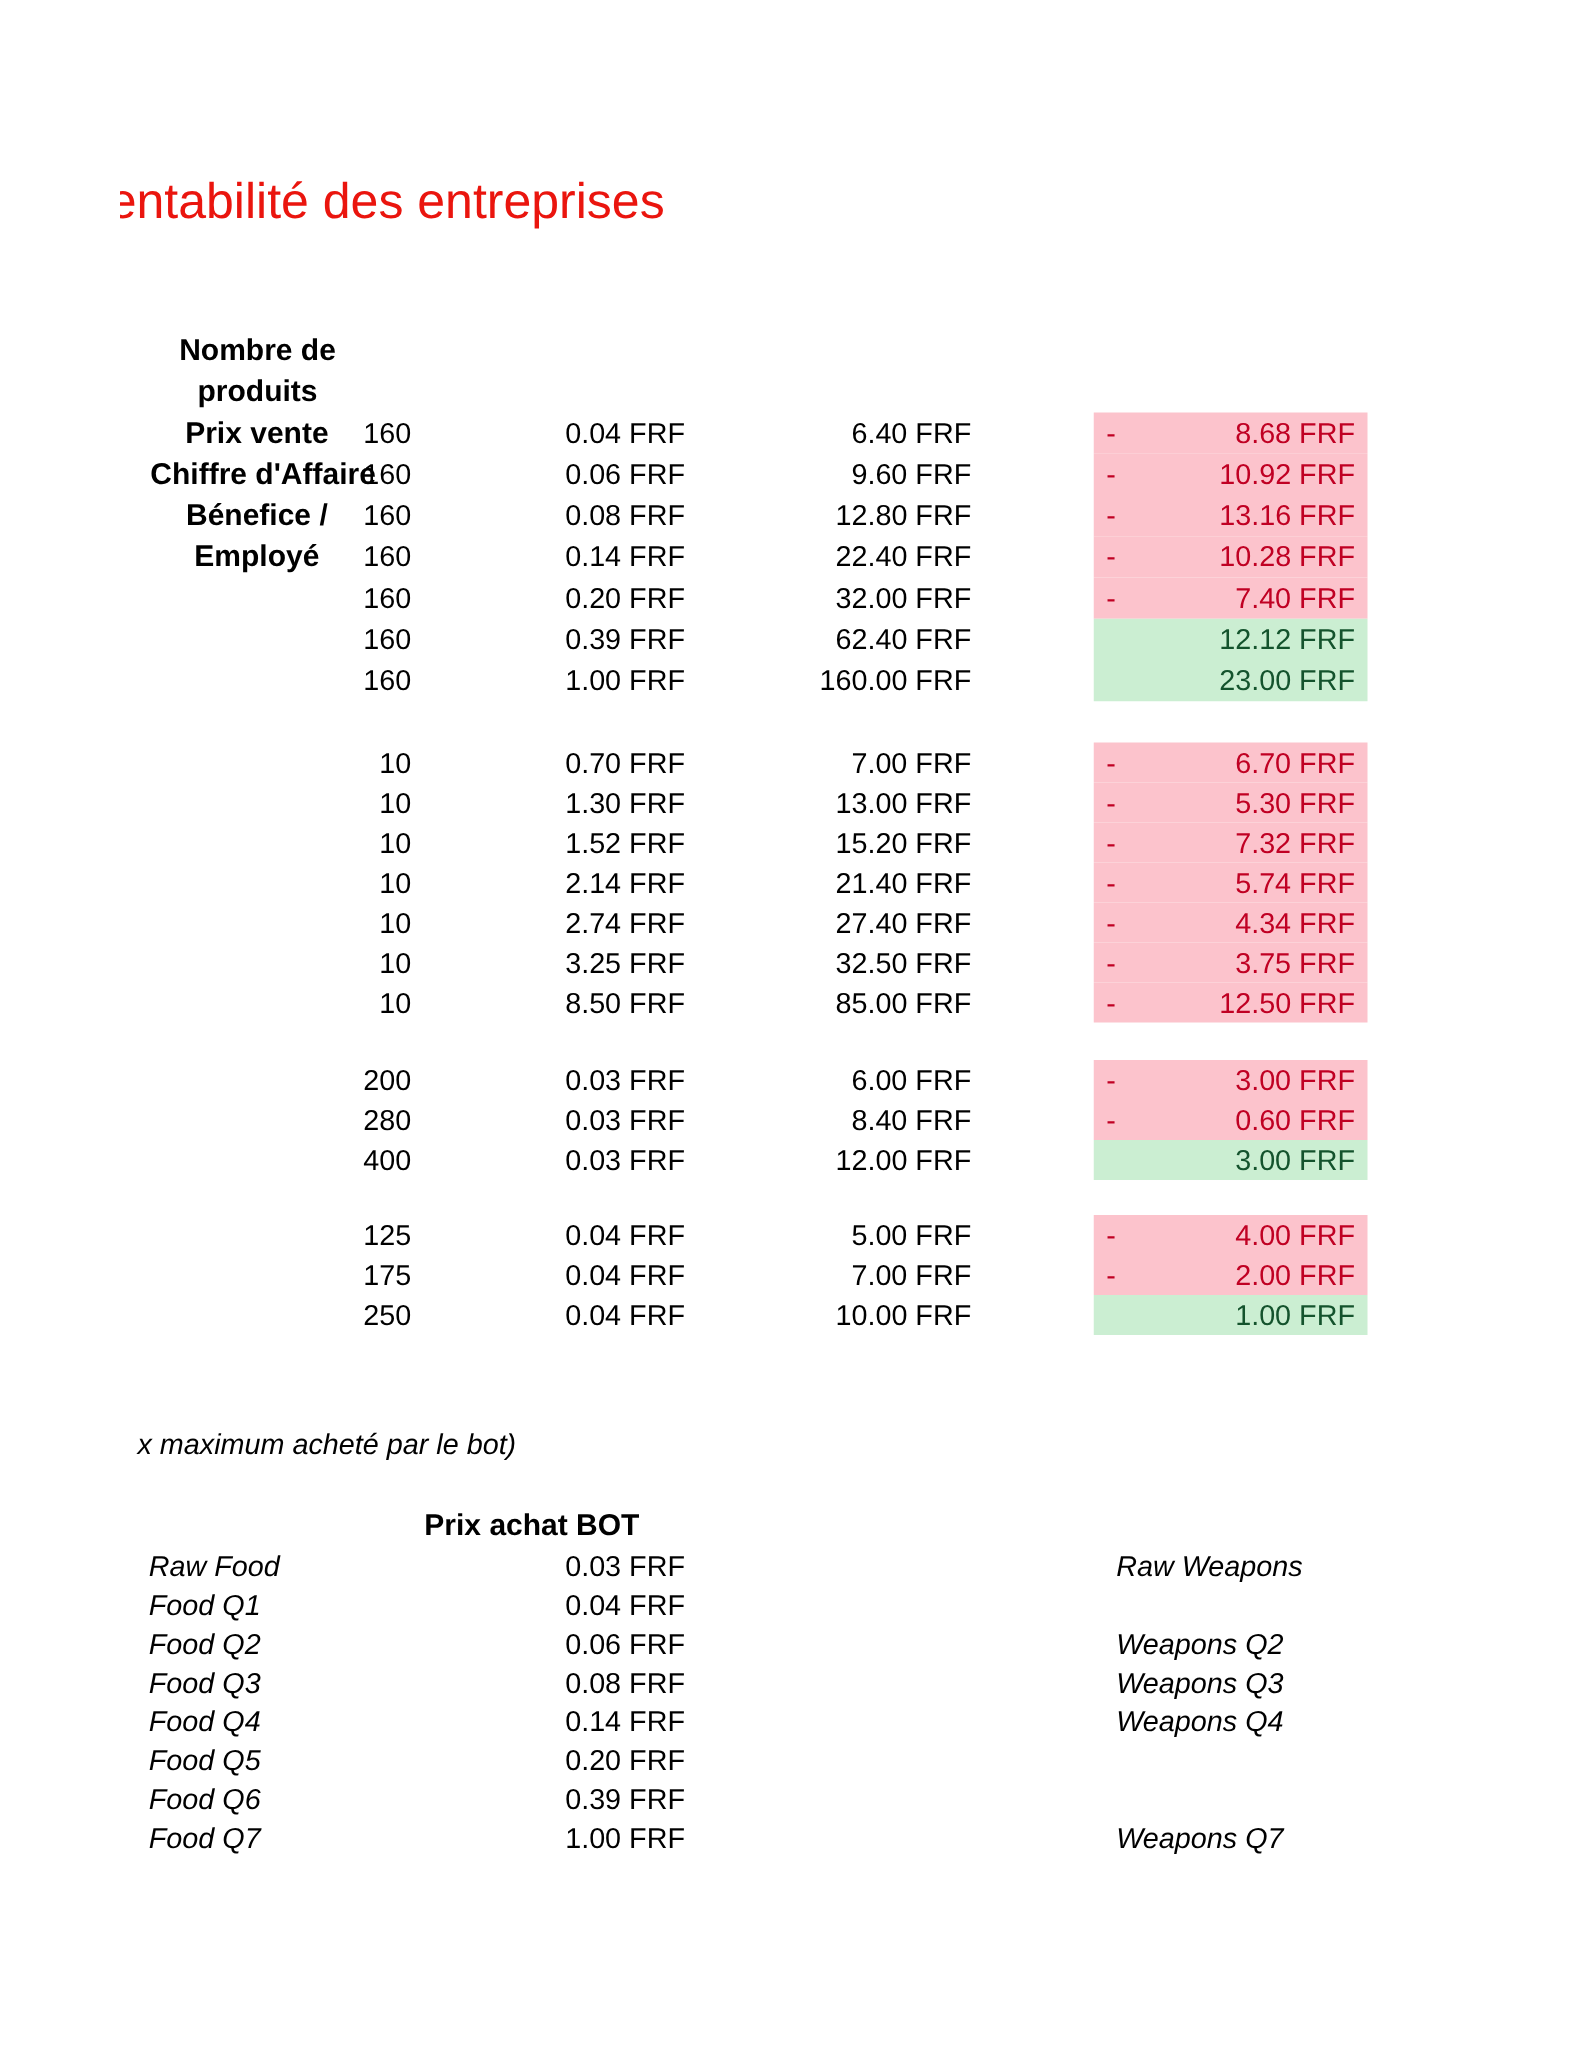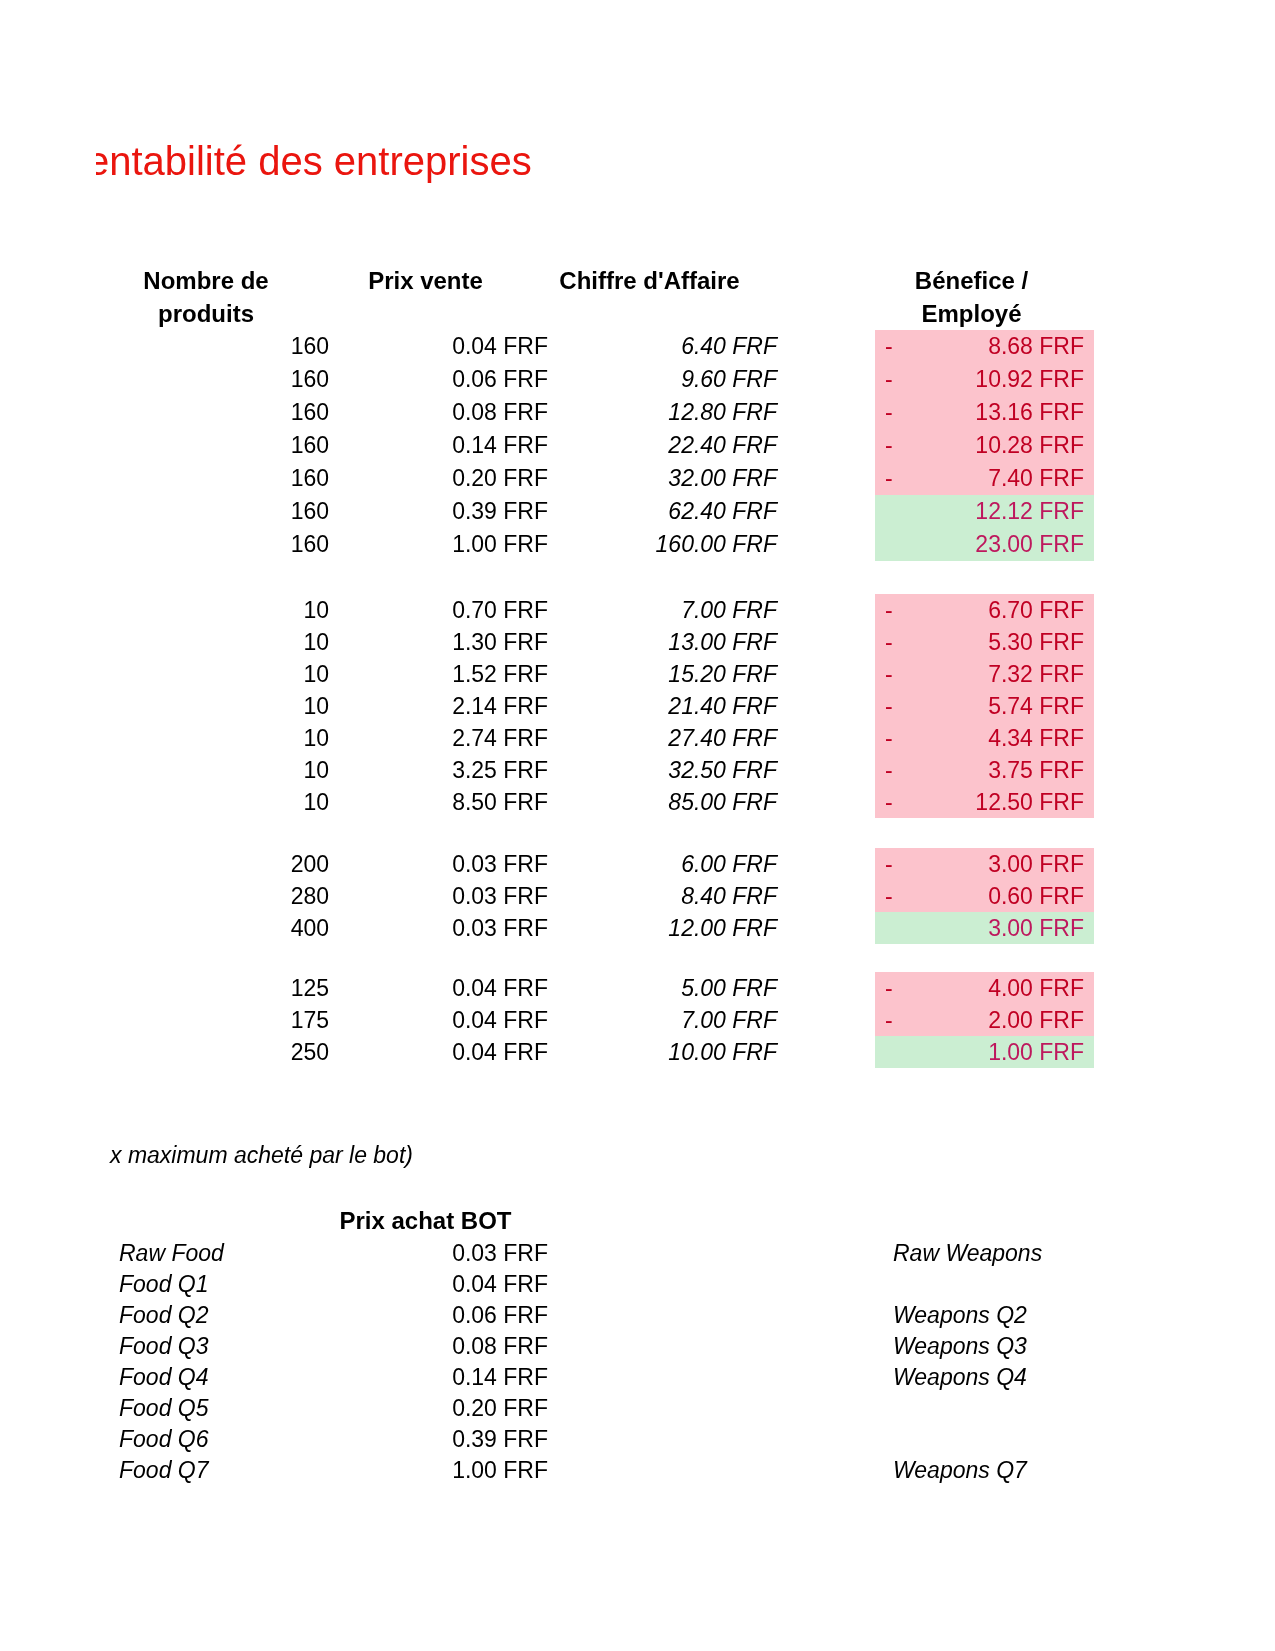--- a/index.html
+++ b/index.html
@@ -14,39 +14,39 @@
     color:#ea150e;white-space:nowrap;
   }
   
   .sheet-left{position:absolute;left:109px;}
   .trow{display:flex;}
   .rh33 .trow{height:33px;line-height:33px;}
   .rh32 .trow{height:32px;line-height:32px;}
   .rh31 .trow{height:31px;line-height:31px;}
   .c1{width:220px;text-align:right;}
   .c2{width:219px;text-align:right;}
-  .c3{width:229px;text-align:right;font-style:italic;}
+  .c3{width:229px;text-align:right;}
   .cgap{width:98px;}
   .c4{width:219px;display:flex;justify-content:space-between;box-sizing:border-box;padding:0 10px;}
   .fs-data{font-size:23px;}
   
   .thead{position:absolute;left:96px;top:264px;display:flex;height:33px;line-height:33px;
-         font-weight:bold;font-size:24px;}
+         font-weight:bold;font-size:24px;flex-direction:column;}
   .thead .hc1{width:220px;text-align:center;}
   .thead .hc2{width:219px;text-align:center;}
   .thead .hc3{width:229px;text-align:center;}
   .thead .hgap{width:98px;}
   .thead .hc4{width:219px;text-align:center;}
   
   #block1{top:330px;}
   #block2{top:594px;}
   #block3{top:848px;}
   #block4{top:972px;}
   .c4.neg{background:#fcc3cc;color:#c00023;}
-  .c4.pos{background:#cbeed2;color:#be185d;}
+  .c4.pos{background:#cbeed2;color:#14532d;}
   
   .note{position:absolute;left:110px;top:1141px;font-size:23px;line-height:28px;font-style:italic;}
   .bot-header{position:absolute;left:316px;top:1204px;width:219px;height:33px;line-height:33px;
               text-align:center;font-weight:bold;font-size:24px;}
   #botTable{top:1238px;}
   .bf{width:220px;text-align:left;box-sizing:border-box;padding-left:10px;font-style:italic;}
   .bp{width:219px;text-align:right;}
   .bgap{width:313px;}
   .bw{width:300px;text-align:left;font-style:italic;margin-left:32px;}
 </style>

